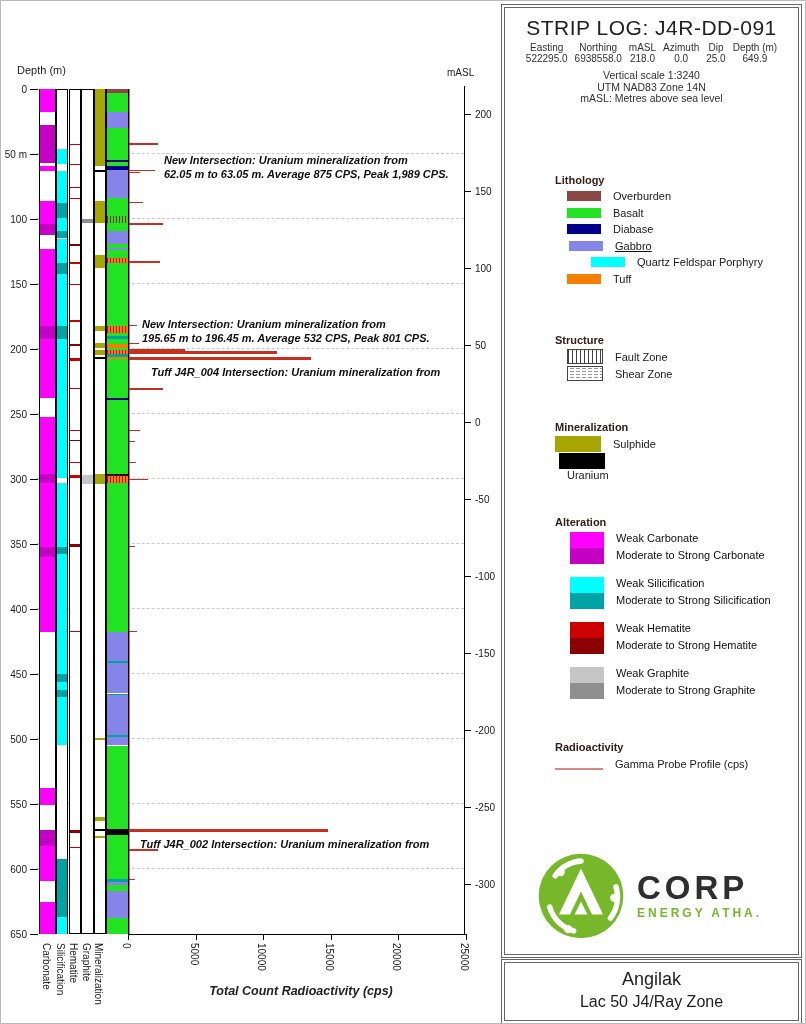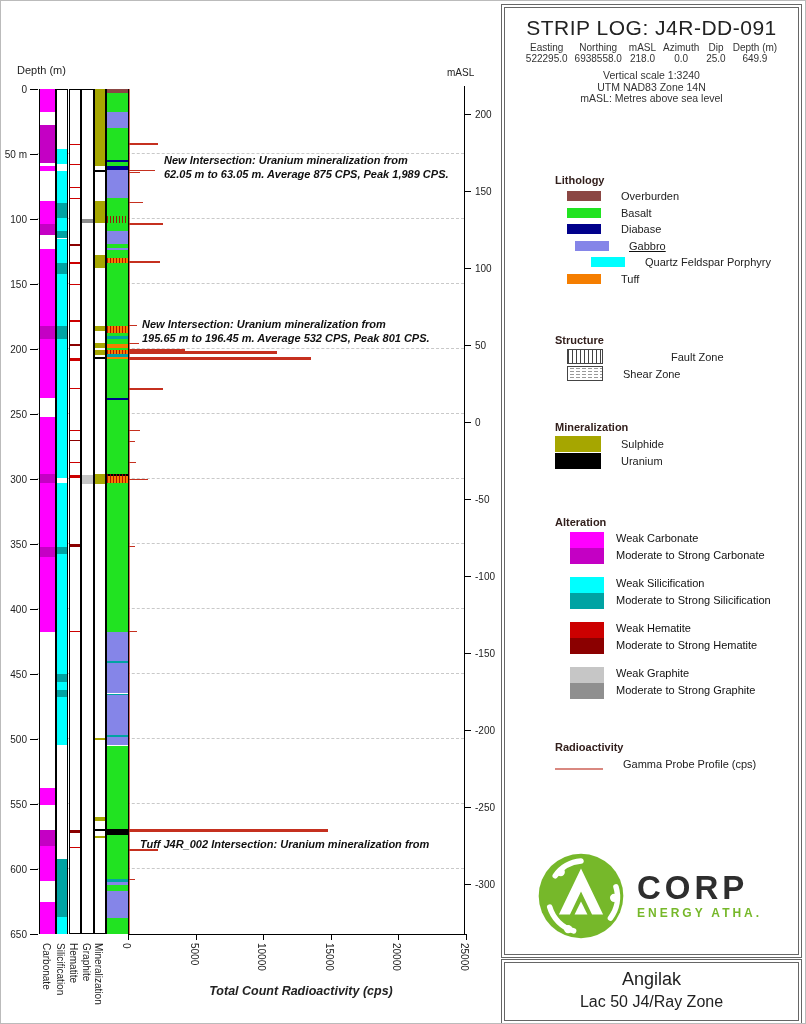--- a/index.html
+++ b/index.html
@@ -11,21 +11,21 @@
          border:1px solid #666;outline:1px solid #666;outline-offset:2px;}
   .footerbox{position:absolute;left:503px;top:961px;width:293px;height:57px;background:#fff;
          border:1px solid #666;outline:1px solid #666;outline-offset:2px;text-align:center;}
   .hdr-title{position:absolute;left:0;top:8px;width:100%;text-align:center;font-size:21px;letter-spacing:.5px;color:#222;}
   .fields{position:absolute;left:0;top:34px;width:100%;display:flex;justify-content:center;gap:7px;}
   .field{text-align:center;font-size:10px;color:#333;line-height:11px;}
   .notes{position:absolute;left:0;top:62px;width:100%;text-align:center;font-size:10.5px;line-height:11.5px;color:#333;}
   .legend-title{position:absolute;left:0;top:122px;width:100%;text-align:center;font-size:17px;font-weight:bold;color:#222;}
   .sec-h{font-size:11px;font-weight:bold;color:#33201d;}
   .leg-row{position:absolute;display:flex;align-items:center;}
-  .leg-label{font-size:11px;color:#222;margin-left:20px;white-space:nowrap;}
+  .leg-label{font-size:11px;color:#222;margin-left:12px;white-space:nowrap;}
   .swatch{border:0;}
   .pattern{border:1px solid #444;background:#fff;}
   .footer-l1{font-size:18px;margin-top:6px;color:#222;}
   .footer-l2{font-size:16px;margin-top:3px;color:#222;}
   
   .gridline{position:absolute;border-top:1px dashed #c9c9c9;height:0;}
   .colbox{position:absolute;background:#fff;border:1px solid #000;box-sizing:border-box;}
   .ivl{position:absolute;}
   .tick{position:absolute;background:#000;}
   .ticklabel{position:absolute;font-size:10px;color:#222;}
@@ -280,20 +280,21 @@
       <div class="vlabel" style="left: 92px; top: 942px;">Mineralization</div>
       <div class="anno" style="left: 163px; top: 152px;">
         <div>New Intersection: Uranium mineralization from</div>
         <div>62.05 m to 63.05 m. Average 875 CPS, Peak 1,989 CPS.</div>
       </div>
       <div class="anno" style="left: 141px; top: 316px;">
         <div>New Intersection: Uranium mineralization from</div>
         <div>195.65 m to 196.45 m. Average 532 CPS, Peak 801 CPS.</div>
       </div>
       <div class="anno" style="left: 150px; top: 364px;">
+        <div>Tuff J4R_004 Intersection: Uranium mineralization from</div>
       </div>
       <div class="anno" style="left: 139px; top: 836px;">
         <div>Tuff J4R_002 Intersection: Uranium mineralization from</div>
       </div>
     </div>
 
   <div class="panel">
     <div class="hdr-title">STRIP LOG: J4R-DD-091</div>
 
     <div class="fields">
@@ -337,53 +338,53 @@
           <div class="leg-label">Overburden</div>
         </div>
         <div class="leg-row" style="left: 62px; top: 198.5px;">
           <div class="swatch" style="width: 34px; height: 10px; background: rgb(33, 227, 33);"></div>
           <div class="leg-label">Basalt</div>
         </div>
         <div class="leg-row" style="left: 62px; top: 215px;">
           <div class="swatch" style="width: 34px; height: 10px; background: rgb(0, 0, 139);"></div>
           <div class="leg-label">Diabase</div>
         </div>
-        <div class="leg-row" style="left: 70px; top: 231.5px; text-decoration: underline;">
+        <div class="leg-row" style="left: 64px; top: 231.5px; text-decoration: underline;">
           <div class="swatch" style="width: 34px; height: 10px; background: rgb(133, 133, 232);"></div>
           <div class="leg-label">Gabbro</div>
         </div>
         <div class="leg-row" style="left: 62px; top: 248px; padding-left: 24px;">
           <div class="swatch" style="width: 34px; height: 10px; background: rgb(0, 255, 255);"></div>
           <div class="leg-label">Quartz Feldspar Porphyry</div>
         </div>
         <div class="leg-row" style="left: 62px; top: 264.5px;">
           <div class="swatch" style="width: 34px; height: 10px; background: rgb(245, 126, 0);"></div>
           <div class="leg-label">Tuff</div>
         </div>
       </div>
 
     <div class="abs sec-h" style="left:50px;top:326px;">Structure</div>
     <div id="structure-rows">
-        <div class="leg-row" style="left: 62px; top: 341px; gap: 48px;">
+        <div class="leg-row" style="left: 62px; top: 341px;">
           <div class="swatch pattern" style="width: 34px; height: 13px; background: repeating-linear-gradient(90deg, rgb(68, 68, 68) 0px, rgb(68, 68, 68) 1px, transparent 1px, transparent 4px);"></div>
           <div class="leg-label">Fault Zone</div>
         </div>
         <div class="leg-row" style="left: 62px; top: 358px;">
           <div class="swatch pattern" style="width: 34px; height: 13px; background: repeating-linear-gradient(90deg, rgb(255, 255, 255) 0px, rgb(255, 255, 255) 2px, transparent 2px, transparent 6px), repeating-linear-gradient(0deg, transparent 0px, transparent 2px, rgb(153, 153, 153) 2px, rgb(153, 153, 153) 3px);"></div>
           <div class="leg-label">Shear Zone</div>
         </div>
       </div>
 
     <div class="abs sec-h" style="left:50px;top:413px;">Mineralization</div>
     <div id="mineral-rows">
         <div class="leg-row" style="left: 50px; top: 428px;">
           <div class="swatch" style="width: 46px; height: 16px; background: rgb(166, 166, 0);"></div>
           <div class="leg-label">Sulphide</div>
         </div>
-        <div class="leg-row" style="left: 50px; top: 445px;">
+        <div class="leg-row" style="left: 50px; top: 445px; flex-direction: column;">
           <div class="swatch" style="width: 46px; height: 16px; background: rgb(0, 0, 0);"></div>
           <div class="leg-label">Uranium</div>
         </div>
       </div>
 
     <div class="abs sec-h" style="left:50px;top:508px;">Alteration</div>
     <div id="alteration-groups">
         <div class="abs" style="left: 65px; top: 524px; width: 220px; height: 34px;">
           <div class="swatch" style="position: absolute; left: 0px; top: 0px; width: 34px; height: 16px; background: rgb(255, 0, 255);"></div>
           <div class="swatch" style="position: absolute; left: 0px; top: 16px; width: 34px; height: 16px; background: rgb(196, 0, 196);"></div>

